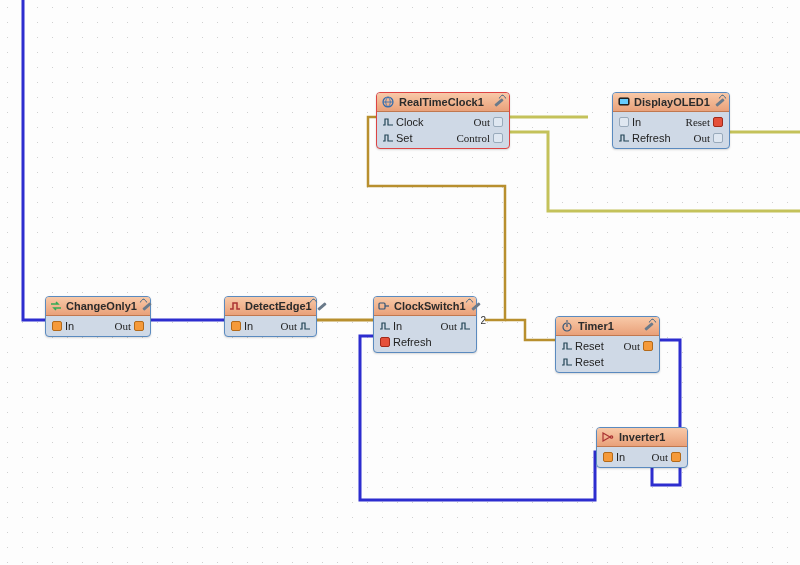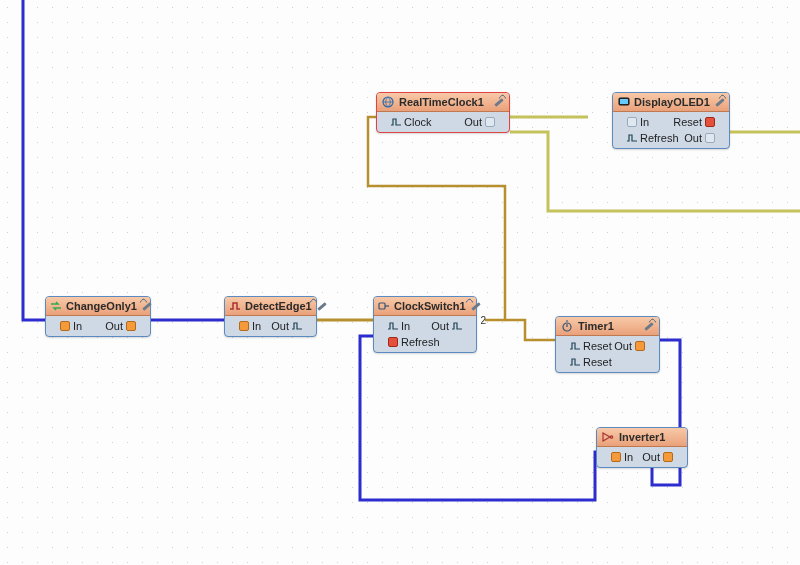--- a/index.html
+++ b/index.html
@@ -67,35 +67,35 @@
     position:absolute;
     width:5px;height:5px;
     border:1.5px solid #6a7a8a;
     border-radius:50%;
     border-right-color:transparent;
     border-bottom-color:transparent;
     top:-1px;right:-1px;
     transform:rotate(45deg);
   }
   .body {
-    padding: 2px 14px;
+    padding: 2px 6px;
   }
   .row {
     display: flex;
     justify-content: space-between;
     align-items: center;
     height: 16px;
   }
   .pin {
     display: flex;
     align-items: center;
     gap: 3px;
     color: #222;
   }
-  .pin.right { flex-direction: row-reverse; }
+  .pin.right { flex-direction: row-reverse; font-family: Liberation Serif, serif; }
   .pad {
     width: 10px; height: 10px;
     border-radius: 2px;
     display: inline-flex;
     align-items: center; justify-content: center;
   }
   .pad.teal { background: #f59a3a; border:1px solid #b36a1a; }
   .pad.red  { background: #e5503a; border:1px solid #a02a1a; }
   .pad.lt   { background: #dfe7f1; border:1px solid #9ab; }
   .pulse {
@@ -247,20 +247,34 @@
               <path d="M0 7h2V1h3v6h5" stroke="#245" stroke-width="1.2" fill="none"></path>
             </svg>
         </span>
         <span>Clock</span>
       </span>
       <span class="pin right">
         <span class="pad lt"></span>
         <span>Out</span>
       </span>
     </div>
+    <div class="row">
+      <span class="pin">
+        <span class="pulse">
+          <svg width="10" height="8" viewBox="0 0 10 8">
+              <path d="M0 7h2V1h3v6h5" stroke="#245" stroke-width="1.2" fill="none"></path>
+            </svg>
+        </span>
+        <span>Set</span>
+      </span>
+      <span class="pin right">
+        <span class="pad lt"></span>
+        <span>Control</span>
+      </span>
+    </div>
   </div>
 </div>
 
 <div class="node" style="left:588px; top:92px; width:118px;margin-left:24px;">
   <div class="titlebar">
     <span class="ticon">
       <svg width="12" height="12" viewBox="0 0 12 12">
           <rect x="1" y="2" width="10" height="7" rx="1" fill="#333" stroke="#111"></rect>
           <rect x="2" y="3" width="8" height="5" fill="#6cf"></rect>
         </svg>

